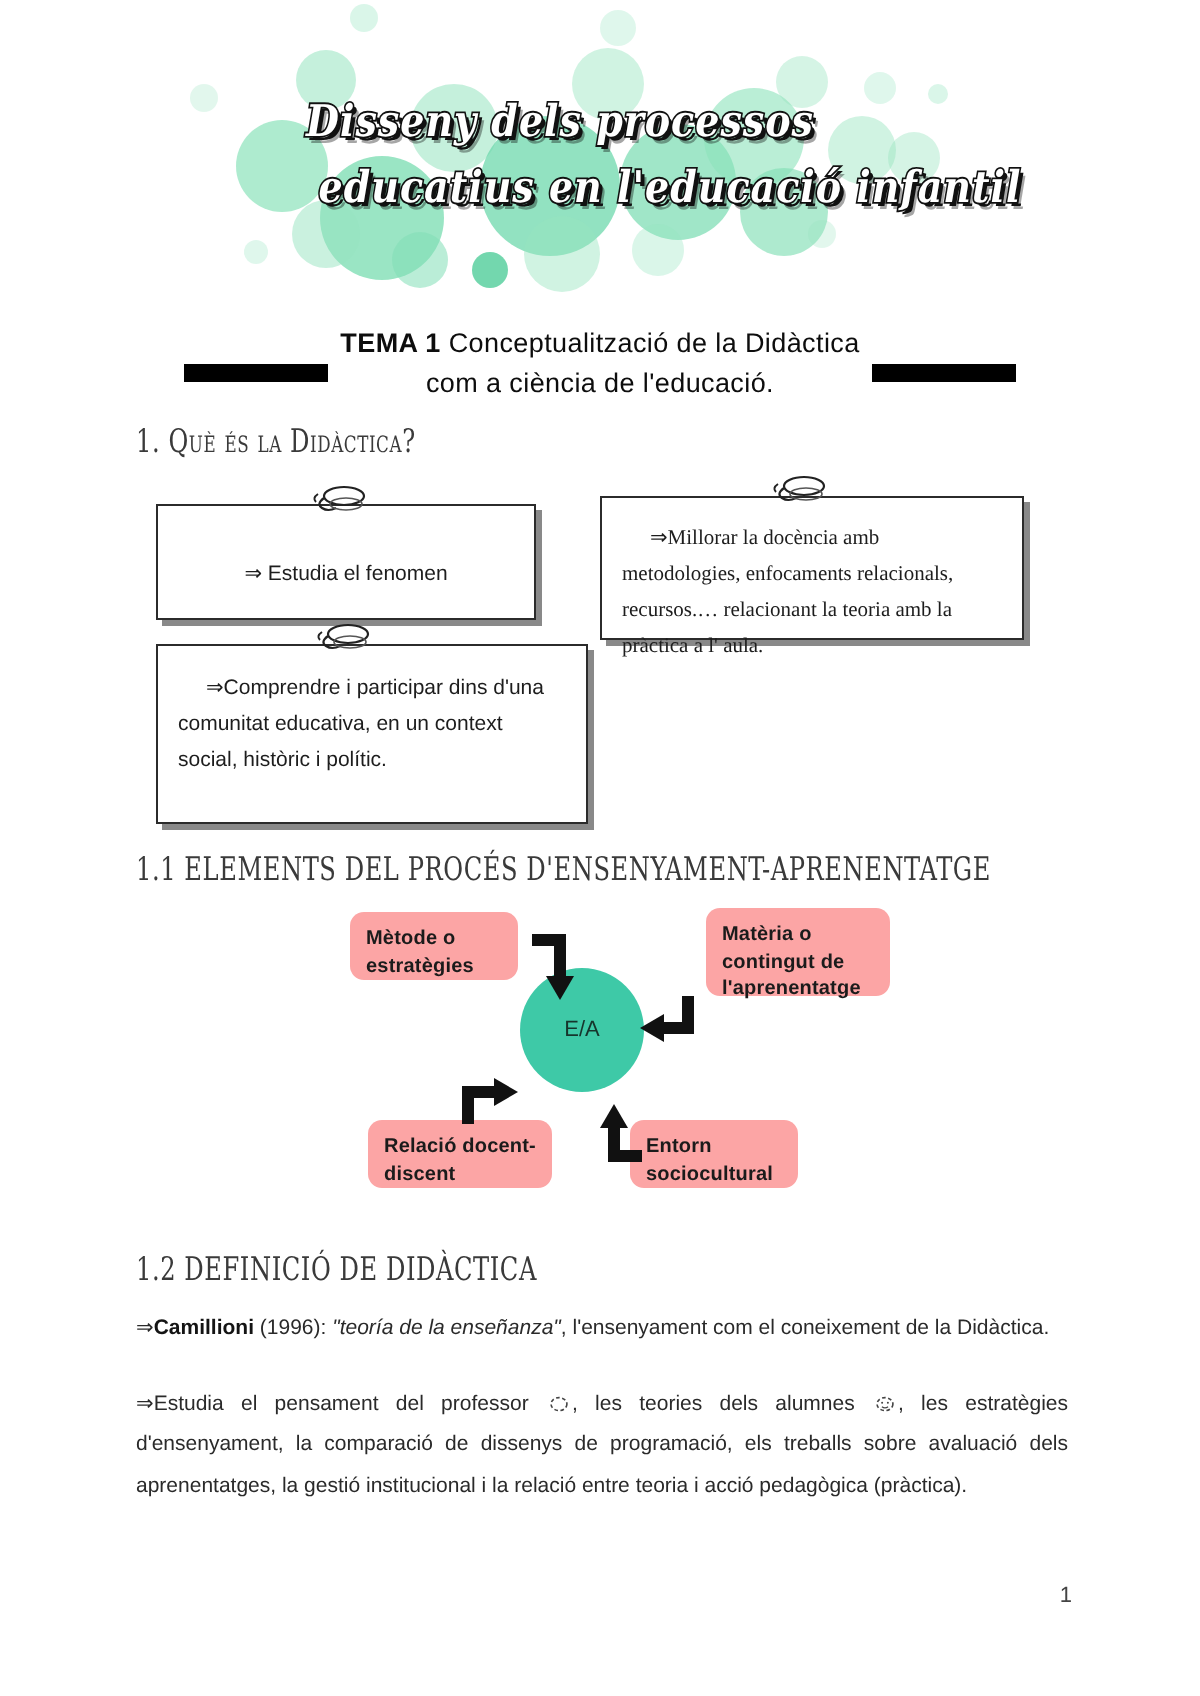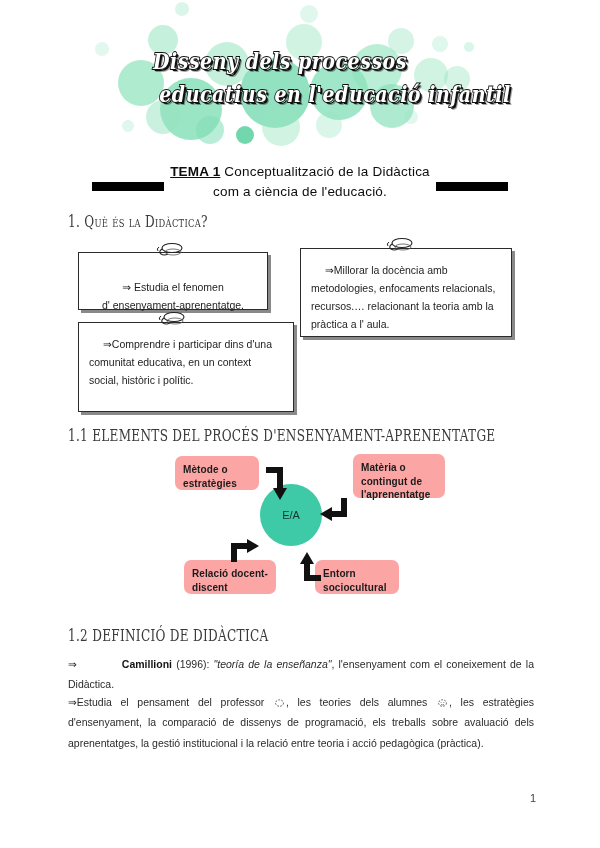--- a/index.html
+++ b/index.html
@@ -49,21 +49,21 @@
   .tema-rule.left{width:72px;margin-right:6px;align-self:flex-end;margin-bottom:12px;}
   .tema-rule.right{width:72px;margin-left:6px;align-self:flex-end;margin-bottom:12px;}
   .tema-text{
     text-align:center;
     font-family:"Liberation Sans", sans-serif;
     font-size:13.5px;
     line-height:1.5;
     letter-spacing:0.2px;
     color:#0d0d0d;
   }
-  .tema-text .b{font-weight:bold;text-decoration:underline;}
+  .tema-text .b{font-weight:bold;}
 
   
   .sec-head{
     position:absolute;
     font-family:"DejaVu Serif", serif;
     color:#3a3a3a;
     font-weight:normal;
     letter-spacing:0.3px;
     transform:scaleY(1.25) scaleX(0.93);
     transform-origin:left center;
@@ -81,21 +81,21 @@
     box-shadow:3px 3px 0 rgba(40,40,40,.55);
     font-size:10.5px;
     line-height:1.72;
     color:#1d1d1d;
     padding:12px 10px 9px 10px;
     box-sizing:border-box;
   }
   .note .first{text-indent:14px;}
   #note1{left:78px;top:252px;width:190px;height:58px;padding-top:25px;text-align:center;}
   #note1 div{text-align:center;}
-  #note2{left:300px;top:248px;width:212px;height:89px;}
+  #note2{left:300px;top:248px;width:212px;height:72px;font-family:Liberation Serif, serif;}
   #note3{left:78px;top:322px;width:216px;height:90px;}
 
   .doodle{
     position:absolute;width:34px;height:20px;
     top:-13px;
   }
 
   
   .diagram{position:absolute;left:165px;top:452px;width:290px;height:150px;}
   .dbox{
@@ -119,21 +119,21 @@
   
   .para{
     position:absolute;
     font-size:10.5px;
     line-height:1.95;
     color:#2a2a2a;
     text-align:justify;
   }
   #para1{left:68px;top:654px;width:466px;}
   #para2{left:68px;top:692px;width:466px;}
-  .para b{font-weight:bold;color:#141414;margin-left:45px;}
+  .para b{font-weight:bold;color:#141414;}
   .para i{font-style:italic;}
   .inline-doodle{display:inline-block;width:11px;height:9px;vertical-align:middle;margin:0 1px;}
 
   .pagenum{
     position:absolute;right:64px;top:792px;
     font-size:11px;color:#444;
   }
 </style>
 </head>
 <body>
@@ -185,21 +185,20 @@
 <div class="sec-head" id="sec1">1. Què és la Didàctica?</div>
 
 <div class="note" id="note1">
   <svg class="doodle" style="left:74px;" viewBox="0 0 34 20">
     <ellipse cx="19" cy="8" rx="10" ry="4.5" fill="none" stroke="#222" stroke-width="1.1"></ellipse>
     <path d="M9 9 q-4 3 -1 5 q3 2 7 0" fill="none" stroke="#222" stroke-width="1.1"></path>
     <path d="M6 7 q-3 2 -1 4" fill="none" stroke="#222" stroke-width="1"></path>
     <ellipse cx="20" cy="12" rx="8" ry="3" fill="none" stroke="#555" stroke-width=".8"></ellipse>
   </svg>
   <div>⇒ Estudia el fenomen</div>
-  <div>d' ensenyament-aprenentatge.</div>
 </div>
 
 <div class="note" id="note2">
   <svg class="doodle" style="left:82px;" viewBox="0 0 34 20">
     <ellipse cx="19" cy="7" rx="10" ry="4.5" fill="none" stroke="#222" stroke-width="1.1"></ellipse>
     <path d="M9 8 q-4 3 -1 5 q3 2 7 0" fill="none" stroke="#222" stroke-width="1.1"></path>
     <path d="M6 6 q-3 2 -1 4" fill="none" stroke="#222" stroke-width="1"></path>
     <ellipse cx="20" cy="11" rx="8" ry="3" fill="none" stroke="#555" stroke-width=".8"></ellipse>
   </svg>
   <div class="first">⇒Millorar la docència amb metodologies, enfocaments relacionals, recursos.… relacionant la teoria amb la pràctica a l' aula.</div>

